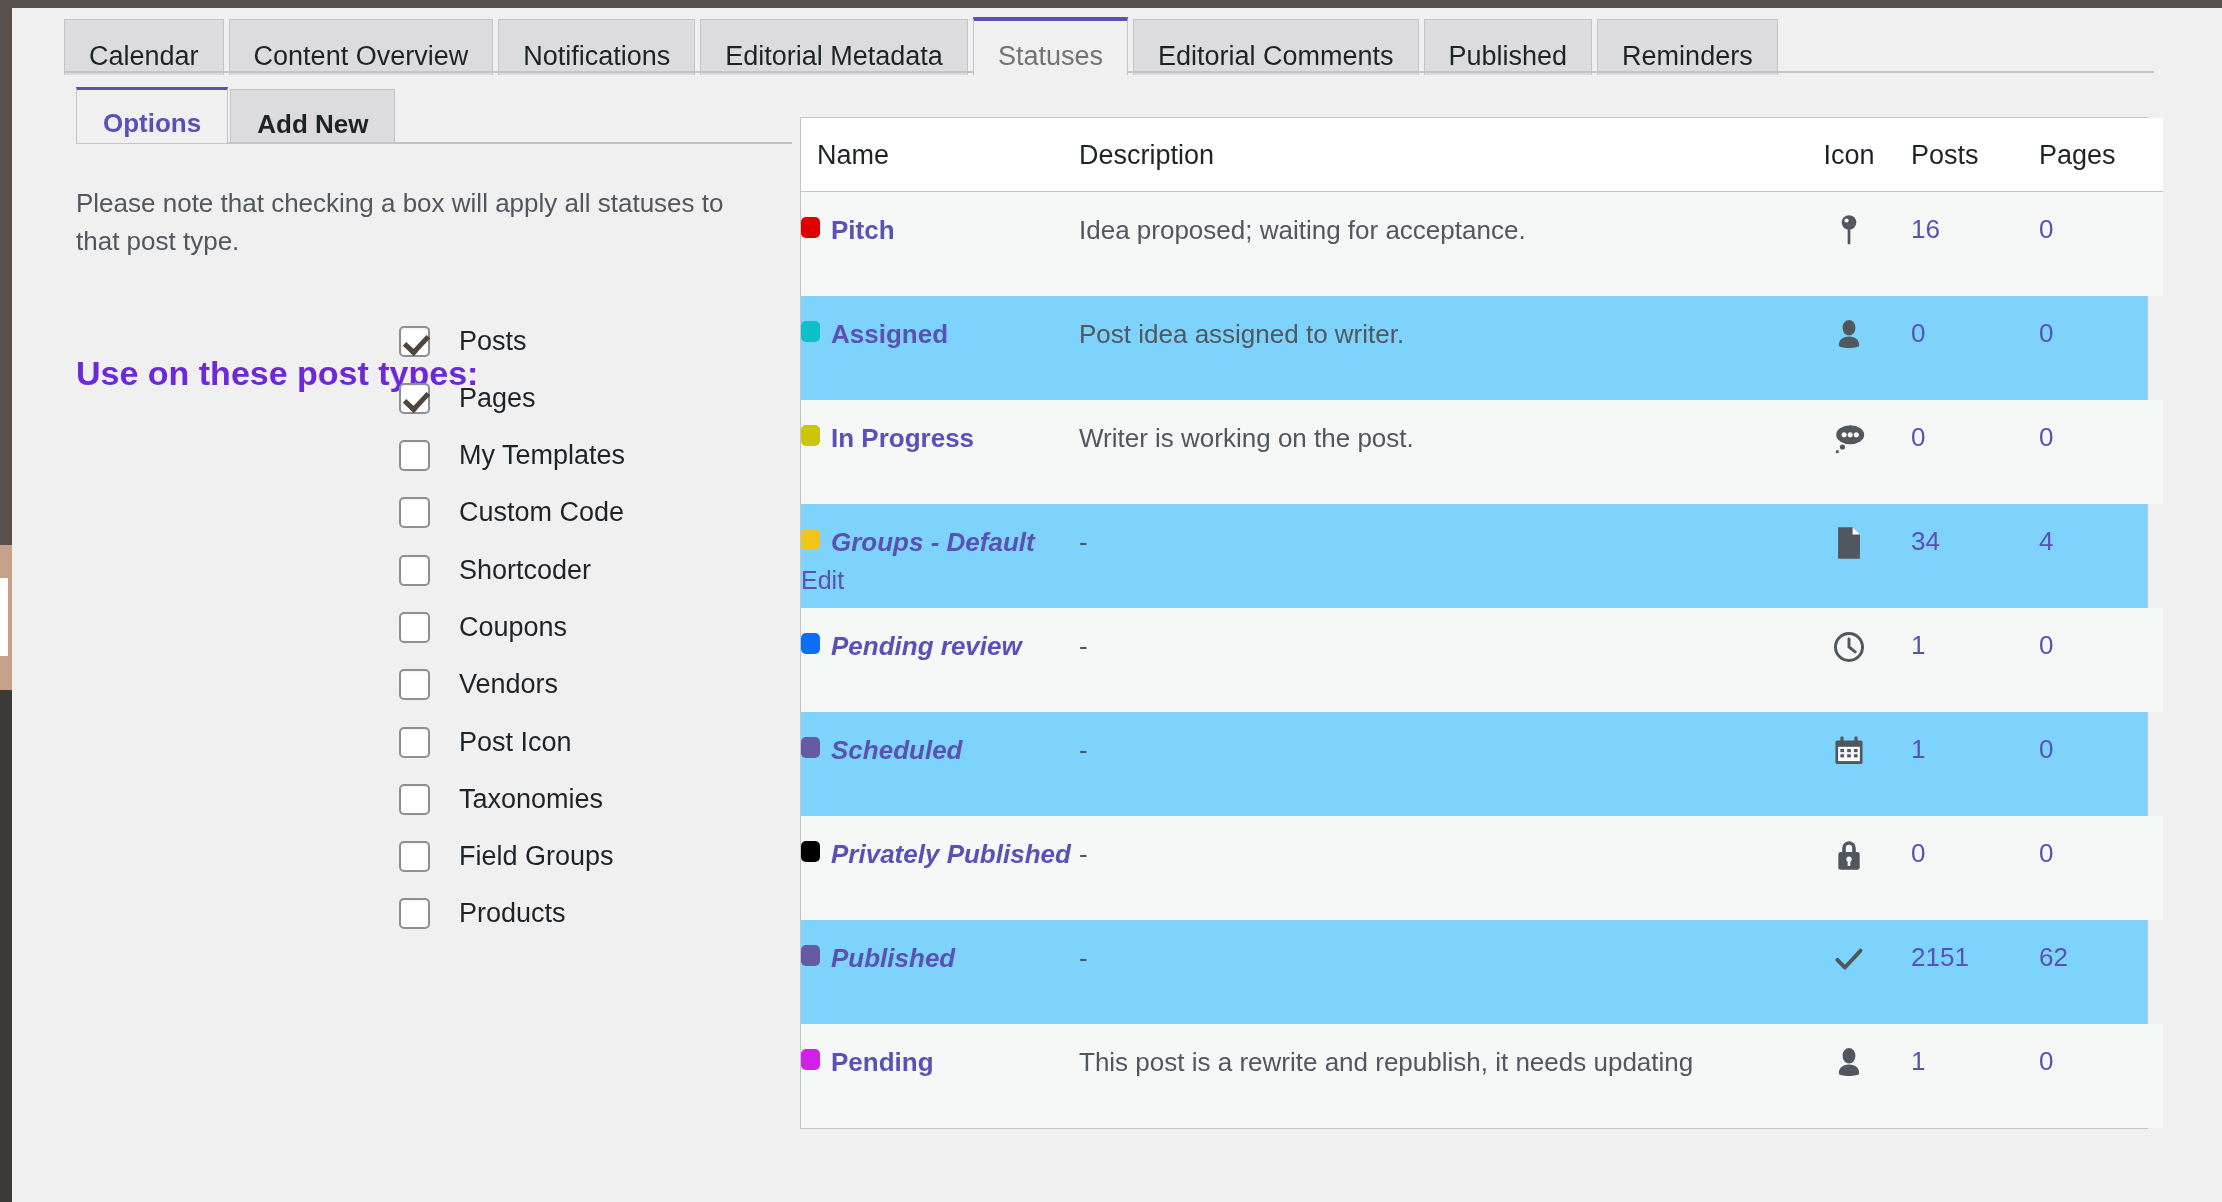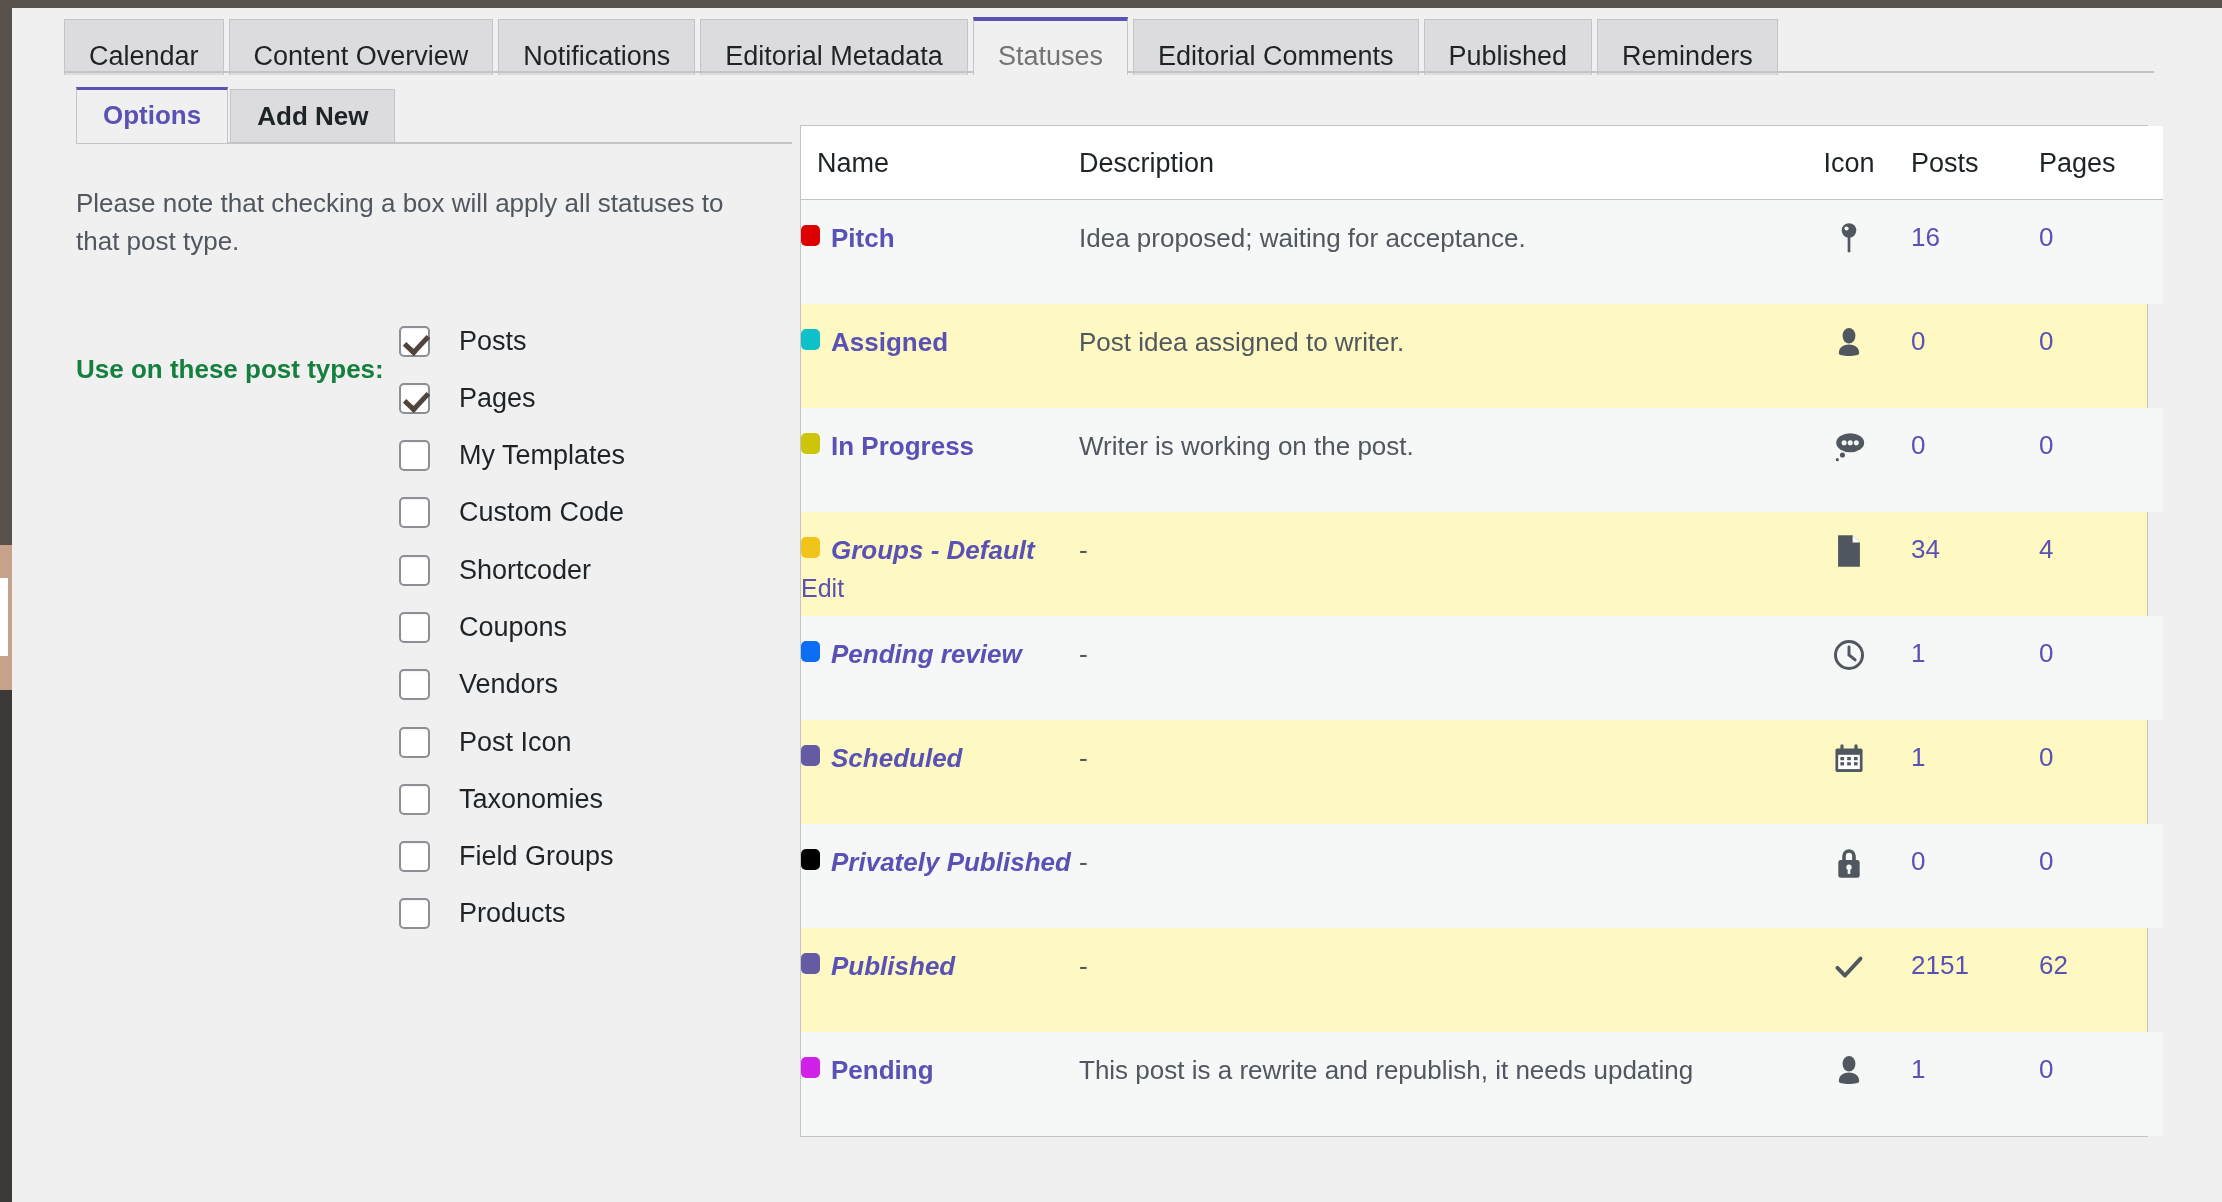--- a/index.html
+++ b/index.html
@@ -120,21 +120,21 @@
     align-items: flex-end;
     gap: 2px;
     height: 62px;
     padding-left: 24px;
   }
   .sub-tab {
     box-sizing: border-box;
     background: #dcdcde;
     border: 1px solid #c3c4c7;
     border-bottom: none;
-    padding: 0 26px;
+    padding: 8px 26px;
     height: 54px;
     line-height: 52px;
     font-size: 26px;
     font-weight: bold;
     color: #1d2327;
     cursor: pointer;
     white-space: nowrap;
   }
   .sub-tab.active {
     background: #f0f0f1;
@@ -163,23 +163,23 @@
 
   #posttypes-block {
     margin-top: 52px;
     position: relative;
     padding-left: 24px;
   }
   #posttypes-legend {
     position: absolute;
     left: 24px;
     top: 10px;
-    font-size: 26px;
+    font-size: 34px;
     font-weight: bold;
-    color: #15803d;
+    color: #6d28d9;
     white-space: nowrap;
     margin-top: 32px;
   }
   #posttypes-list {
     margin-left: 323px;
     display: flex;
     flex-direction: column;
   }
   .pt-row {
     display: flex;
@@ -211,23 +211,23 @@
     margin-left: 29px;
     font-size: 27px;
     color: #1d2327;
     white-space: nowrap;
   }
 
   
   #statuses-table-wrap {
     position: absolute;
     left: 788px;
-    top: 44px;
+    top: 36px;
     width: 1348px;
-    background: #fef9c3;
+    background: #7dd3fc;
     border: 1px solid #c3c4c7;
     box-sizing: border-box;
   }
   table#statuses-table {
     width: 100%;
     border-collapse: collapse;
     table-layout: fixed;
   }
   table#statuses-table thead th {
     background: #ffffff;

